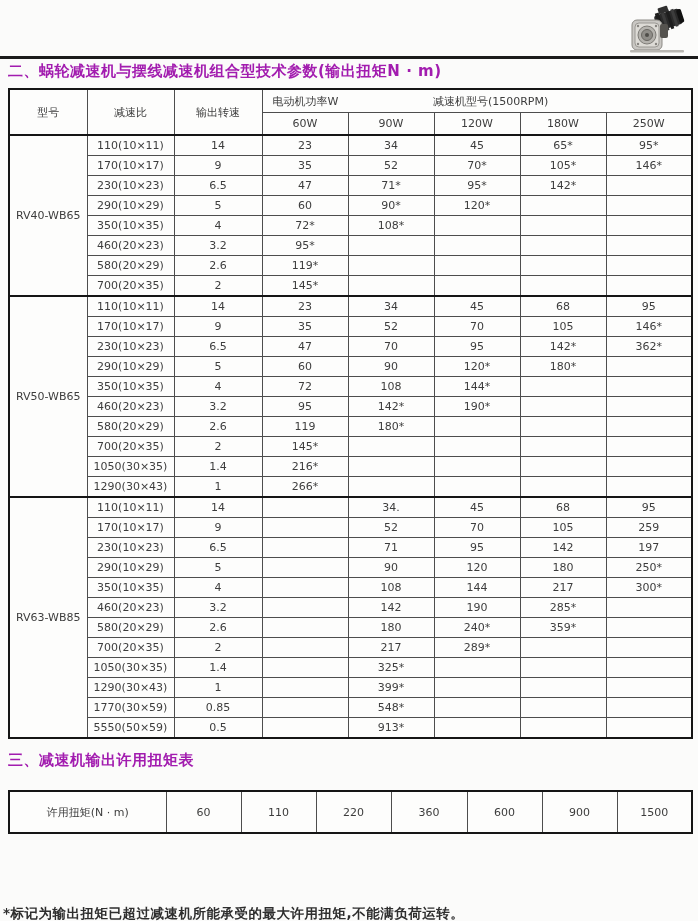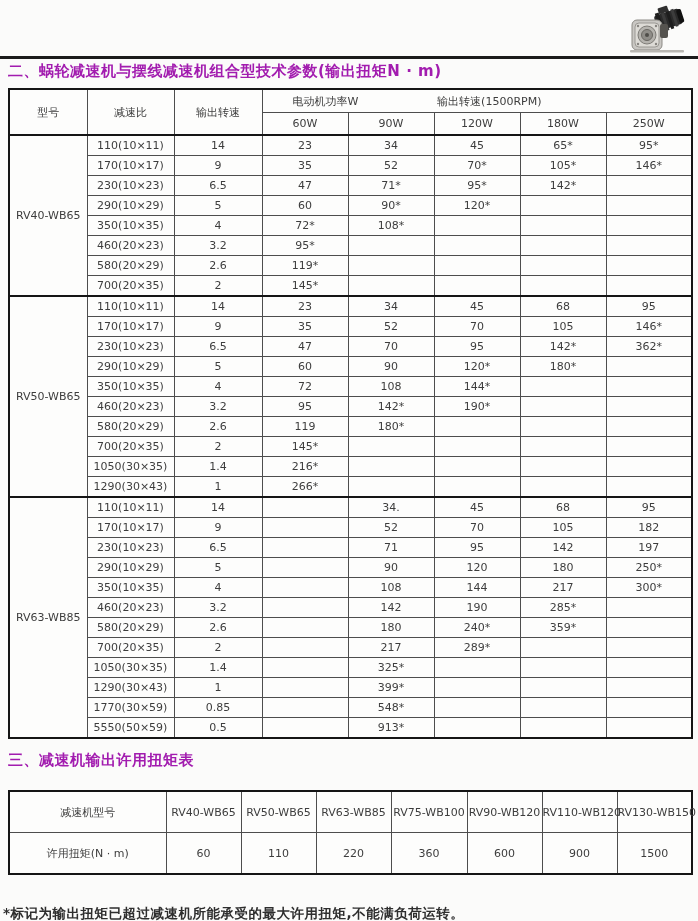--- a/index.html
+++ b/index.html
@@ -40,21 +40,21 @@
     padding:0;overflow:hidden;white-space:nowrap;
   }
   #main-table{border:2px solid #151515;}
   #main-table thead th{height:21px;font-weight:normal;font-size:11px;}
   #main-table thead tr.hdr-top th{height:22px;}
   #main-table thead{border-bottom:2px solid #151515;}
   #main-table tbody td{height:19px;line-height:19px;}
   #main-table tr.group-start td{border-top:2px solid #151515;}
   th.power-span{position:relative;}
   th.power-span .power-label{
-    position:absolute;left:10px;top:50%;transform:translateY(-50%);margin-left:20px;
+    position:absolute;left:10px;top:50%;transform:translateY(-50%);
   }
   th.power-span .input-speed-label{
     position:absolute;left:50%;top:50%;transform:translate(-38%,-50%);
   }
 
   #torque-table{
     position:absolute;left:8px;top:790px;width:683px;
     border:2px solid #151515;
   }
   #torque-table td{
@@ -115,21 +115,21 @@
       <col style="width:86px">
       <col style="width:86px">
   </colgroup>
   <thead>
     <tr class="hdr-top">
       <th rowspan="2">型号</th>
       <th rowspan="2">减速比</th>
       <th rowspan="2">输出转速</th>
       <th colspan="5" class="power-span">
         <span class="power-label">电动机功率W</span>
-        <span class="input-speed-label">输出转速(1500RPM)</span>
+        <span class="input-speed-label">减速机型号(1500RPM)</span>
       </th>
     </tr>
     <tr>
       <th>60W</th>
       <th>90W</th>
       <th>120W</th>
       <th>180W</th>
       <th>250W</th>
     </tr>
   </thead>
@@ -308,21 +308,21 @@
         <td>68</td>
         <td>95</td>
       </tr>
       <tr>
         <td>170(10×17)</td>
         <td>9</td>
         <td></td>
         <td>52</td>
         <td>70</td>
         <td>105</td>
-        <td>182</td>
+        <td>259</td>
       </tr>
       <tr>
         <td>230(10×23)</td>
         <td>6.5</td>
         <td></td>
         <td>71</td>
         <td>95</td>
         <td>142</td>
         <td>197</td>
       </tr>
@@ -418,30 +418,20 @@
     <col style="width:75px">
       <col style="width:75px">
       <col style="width:75px">
       <col style="width:76px">
     <col style="width:75px">
       <col style="width:75px">
       <col style="width:75px">
   </colgroup>
   <tbody id="torque-tbody">
       <tr>
-        <td>减速机型号</td>
-        <td>RV40-WB65</td>
-        <td>RV50-WB65</td>
-        <td>RV63-WB85</td>
-        <td>RV75-WB100</td>
-        <td>RV90-WB120</td>
-        <td>RV110-WB120</td>
-        <td>RV130-WB150</td>
-      </tr>
-      <tr>
         <td>许用扭矩(N · m)</td>
         <td>60</td>
         <td>110</td>
         <td>220</td>
         <td>360</td>
         <td>600</td>
         <td>900</td>
         <td>1500</td>
       </tr>
     </tbody>

